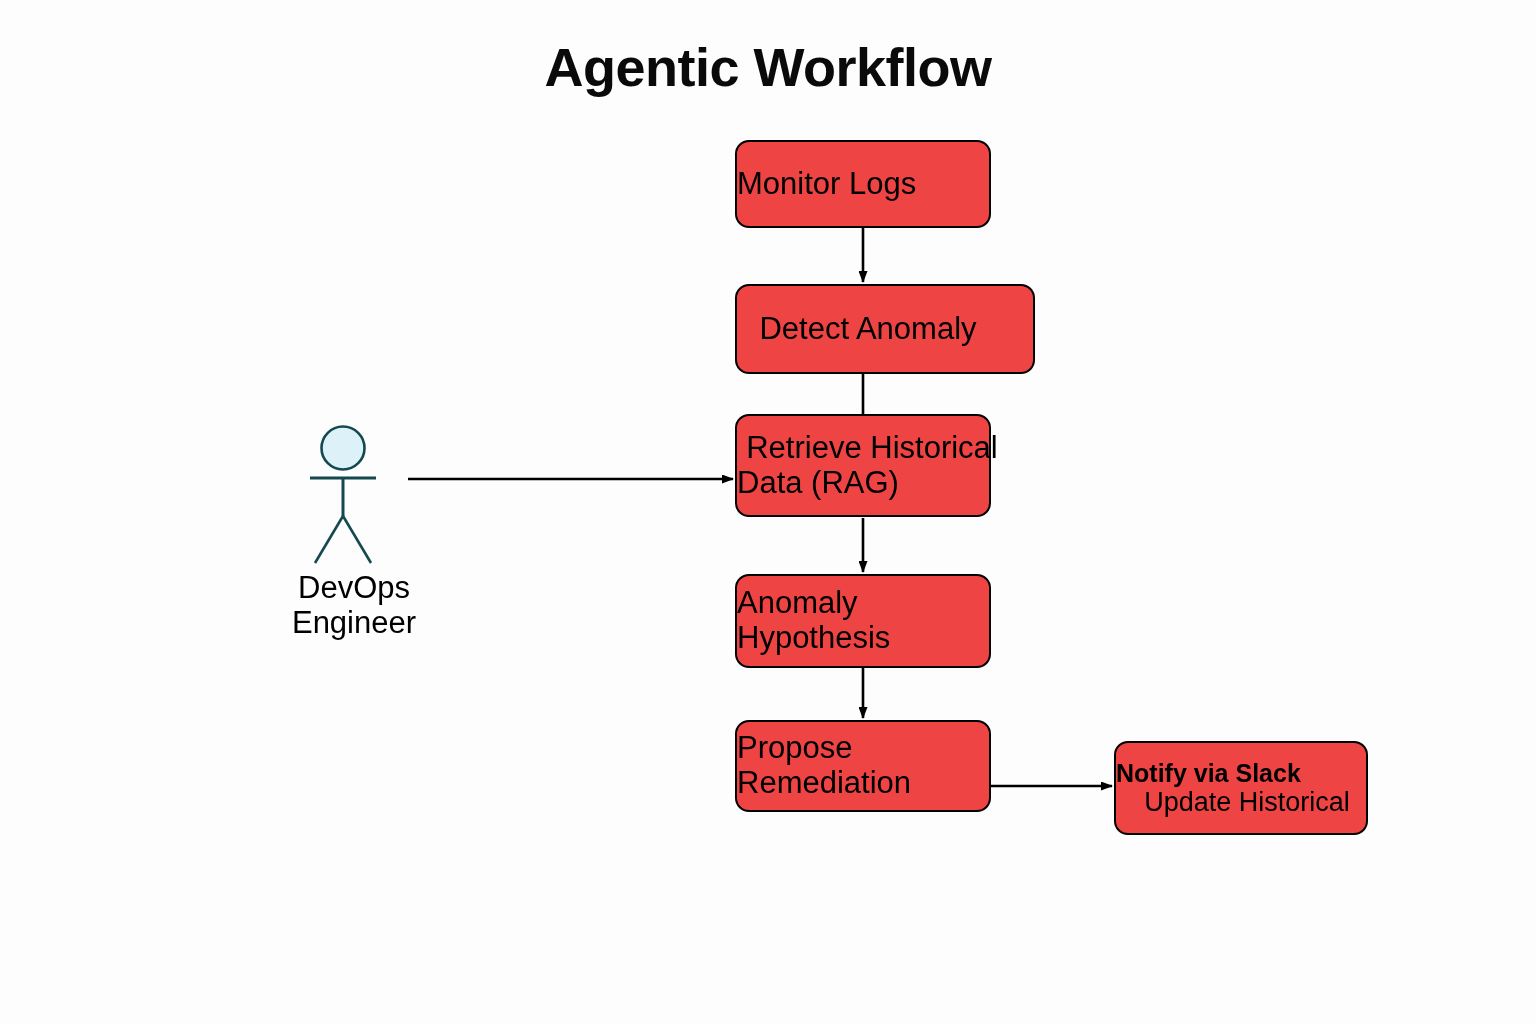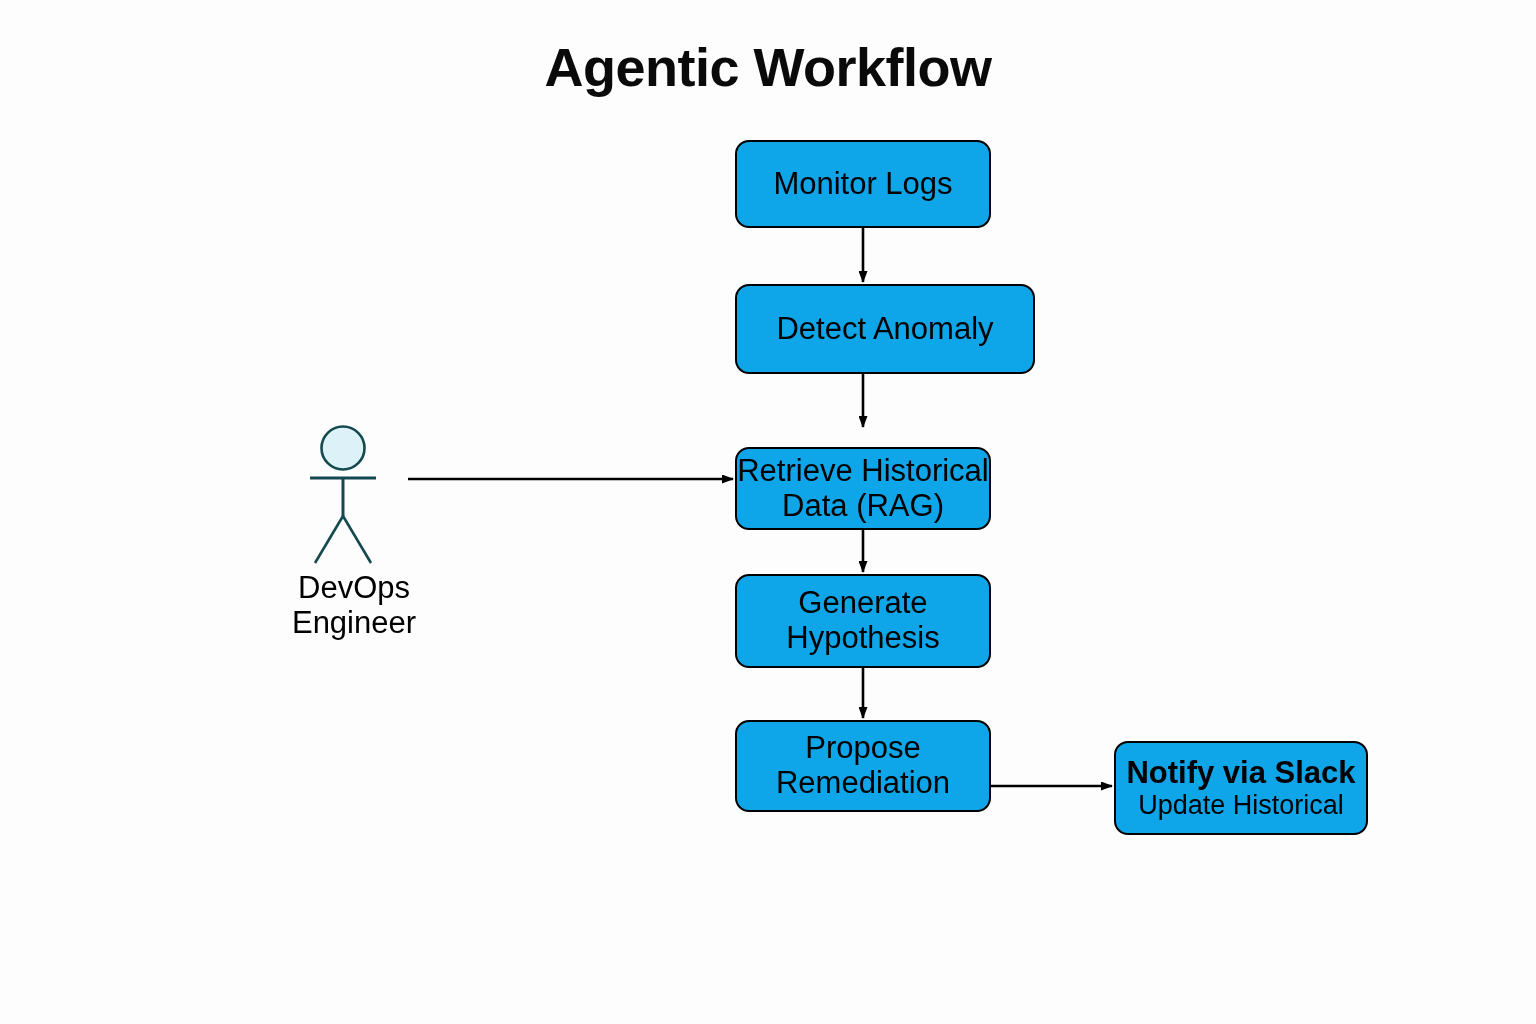--- a/index.html
+++ b/index.html
@@ -38,53 +38,53 @@
     font-weight: bold;
     color: #0a0a0a;
     letter-spacing: -0.5px;
     white-space: nowrap;
   }
 
   
   .node {
     position: absolute;
     box-sizing: border-box;
-    background: #0ea5e9;
+    background: #ef4444;
     border: 2px solid #000000;
     border-radius: 14px;
     display: flex;
     flex-direction: column;
-    align-items: center;
+    align-items: flex-start;
     justify-content: center;
   }
   .node-label {
     font-family: "Liberation Sans", sans-serif;
     color: #000000;
     text-align: center;
     white-space: nowrap;
     line-height: 1.12;
   }
   .lbl-one-line {
     font-size: 31px;
   }
   .lbl-two-line {
     font-size: 31px;
   }
   .lbl-bold {
-    font-size: 31px;
+    font-size: 25px;
     font-weight: bold;
   }
   .lbl-sub {
     font-size: 27px;
   }
 
   
   #node-monitor-logs   { left: 735px; top: 140px; width: 256px; height: 88px; }
   #node-detect-anomaly { left: 735px; top: 284px; width: 300px; height: 90px; }
-  #node-retrieve-rag   { left: 735px; top: 447px; width: 256px; height: 83px; }
+  #node-retrieve-rag   { left: 735px; top: 414px; width: 256px; height: 103px; }
   #node-generate-hyp   { left: 735px; top: 574px; width: 256px; height: 94px; }
   #node-propose-rem    { left: 735px; top: 720px; width: 256px; height: 92px; }
   #node-notify-slack   { left: 1114px; top: 741px; width: 254px; height: 94px; }
 
   
   .overflow-label {
     position: relative;
     width: 270px;
   }
   .overflow-label-wide {
@@ -174,21 +174,21 @@
   <div class="node" id="node-detect-anomaly">
     <div class="node-label lbl-one-line overflow-label-wide">Detect Anomaly</div>
   </div>
 
   <div class="node" id="node-retrieve-rag">
     <div class="node-label lbl-two-line overflow-label">Retrieve Historical</div>
     <div class="node-label lbl-two-line">Data (RAG)</div>
   </div>
 
   <div class="node" id="node-generate-hyp">
-    <div class="node-label lbl-two-line">Generate</div>
+    <div class="node-label lbl-two-line">Anomaly</div>
     <div class="node-label lbl-two-line">Hypothesis</div>
   </div>
 
   <div class="node" id="node-propose-rem">
     <div class="node-label lbl-two-line">Propose</div>
     <div class="node-label lbl-two-line">Remediation</div>
   </div>
 
   <div class="node" id="node-notify-slack">
     <div class="node-label lbl-bold">Notify via Slack</div>

